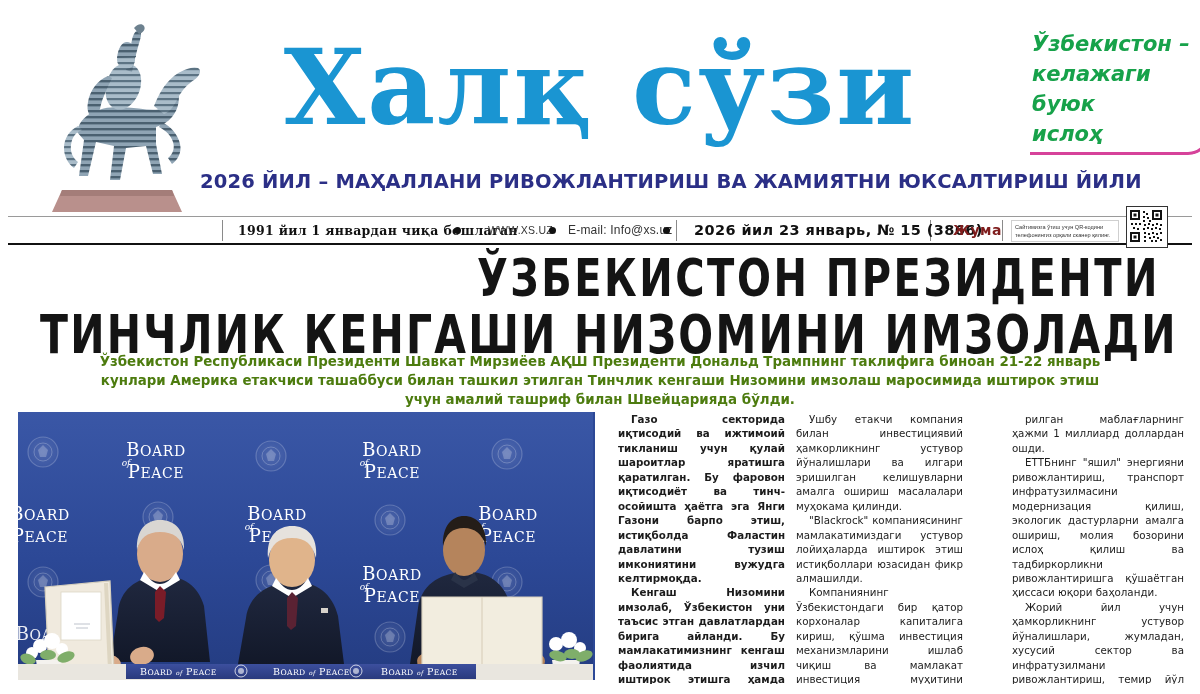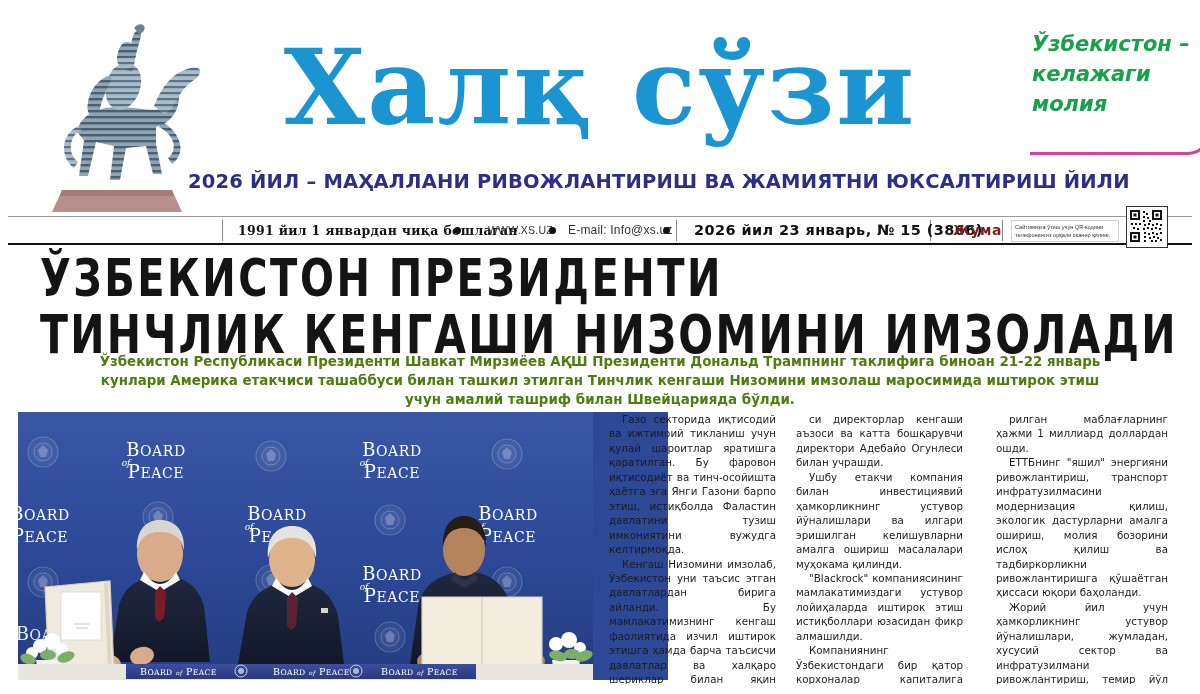--- a/index.html
+++ b/index.html
@@ -30,21 +30,21 @@
     font-weight:700;
     font-size:105px;
     line-height:118px;
     letter-spacing:2px;
     color:#1a95d2;
     white-space:nowrap;
     font-style:normal;
   }
 
   .slogan-year {
-    position:absolute; left:188px; top:170px; width:860px;
+    position:absolute; left:200px; top:170px; width:860px;
     text-align:center;
     font-family:"DejaVu Sans", sans-serif;
     font-weight:700;
     font-size:19.5px;
     letter-spacing:0.2px;
     color:#2b2f86;
     white-space:nowrap;
   }
 
   .motto-box {
@@ -119,21 +119,21 @@
   .qr-code {
     position:absolute; left:1126px; top:206px; width:40px; height:40px;
     border:1px solid #333;
     background:#fff;
   }
   .qr-code svg { display:block; }
 
   
   .headline {
     position:absolute; left:40px; top:250px; width:1120px;
-    text-align:left;
+    text-align:right;
   }
   .headline .hl {
     font-family:"DejaVu Sans", sans-serif;
     font-weight:700;
     font-size:40px;
     line-height:44px;
     letter-spacing:2.5px;
     color:#141414;
     transform:scaleY(1.28);
     transform-origin:center top;
@@ -146,42 +146,42 @@
     text-align:center;
     font-family:"DejaVu Sans", sans-serif;
     font-weight:700;
     font-size:13.4px;
     line-height:19px;
     color:#4d7c0f;
   }
 
   
   .photo {
-    position:absolute; left:18px; top:412px; width:650px; height:268px;
+    position:absolute; left:18px; top:412px; width:577px; height:268px;
     overflow:hidden;
     background:#2c4896;
   }
   .photo svg { display:block; }
 
   
   .cols { position:absolute; left:606px; top:412px; width:580px; height:272px; }
   .col {
     position:absolute; top:0; width:167px; height:272px;
     font-family:"DejaVu Sans", sans-serif;
     font-size:10.3px;
     line-height:14.45px;
     color:#1c1c1c;
     text-align:justify;
     overflow:hidden;
     hyphens:none;
   }
   .col p { margin:0; text-indent:13px; }
-  .col-1 { left:3px; }
+  .col-1 { left:12px;font-weight:bold; }
   .col-2 { left:190px; }
-  .col-3 { left:390px; width:172px; }
+  .col-3 { left:406px; width:172px; }
 </style>
 </head>
 <body>
 
 <div class="page">
 
   <div class="masthead">
 
     <div class="statue">
       <svg viewBox="0 0 190 200" width="190" height="200">
@@ -231,21 +231,22 @@
 
     <div class="masthead-title">
       <div class="logo-text">Халқ сўзи</div>
     </div>
 
     <div class="slogan-year">2026 ЙИЛ – МАҲАЛЛАНИ РИВОЖЛАНТИРИШ ВА ЖАМИЯТНИ ЮКСАЛТИРИШ ЙИЛИ</div>
 
     <div class="motto-box">
       <div class="motto-line">Ўзбекистон –</div>
       <div class="motto-line">келажаги</div>
-      <div class="motto-line">молия</div>
+      <div class="motto-line">буюк</div>
+      <div class="motto-line">ислоҳ</div>
     </div>
   </div>
 
   <div class="rule-thin"></div>
   <div class="rule-thick"></div>
   <div class="vsep" style="left:222px;"></div>
   <div class="vsep" style="left:676px;"></div>
   <div class="vsep" style="left:930px;"></div>
   <div class="vsep" style="left:1002px;"></div>
 
@@ -520,21 +521,20 @@
         </g>
     </svg>
   </div>
 
   <div class="cols">
     <div class="col col-1">
       <p>Газо секторида иқтисодий ва ижтимоий тикланиш учун қулай шароитлар яратишга қаратилган. Бу фаровон иқтисодиёт ва тинч-осойишта ҳаётга эга Янги Газони барпо этиш, истиқболда Фаластин давлатини тузиш имкониятини вужудга келтирмоқда.</p>
       <p>Кенгаш Низомини имзолаб, Ўзбекистон уни таъсис этган давлатлардан бирига айланди. Бу мамлакатимизнинг кенгаш фаолиятида изчил иштирок этишга ҳамда барча таъсисчи давлатлар ва халқаро шериклар билан яқин ҳамкорликда унинг ваколатларини ҳаётга татбиқ этишда амалий ҳисса қўшишга тайёрлигини англатади.</p>
     </div>
     <div class="col col-2">
-      <p>си директорлар кенгаши аъзоси ва катта бошқарувчи директори Адебайо Огунлеси билан учрашди.</p>
       <p>Ушбу етакчи компания билан инвестициявий ҳамкорликнинг устувор йўналишлари ва илгари эришилган келишувларни амалга ошириш масалалари муҳокама қилинди.</p>
       <p>"Blackrock" компаниясининг мамлакатимиздаги устувор лойиҳаларда иштирок этиш истиқболлари юзасидан фикр алмашилди.</p>
       <p>Компаниянинг Ўзбекистондаги бир қатор корхоналар капиталига кириш, қўшма инвестиция механизмларини ишлаб чиқиш ва мамлакат инвестиция муҳитини яхшилаш учун халқаро экспертизани жалб қилиш бўйича ташаббуслари қўллаб-қувватланди.</p>
 
     </div>
     <div class="col col-3">
       <p>рилган маблағларнинг ҳажми 1 миллиард доллардан ошди.</p>
       <p>ЕТТБнинг "яшил" энергияни ривожлантириш, транспорт инфратузилмасини модернизация қилиш, экологик дастурларни амалга ошириш, молия бозорини ислоҳ қилиш ва тадбиркорликни ривожлантиришга қўшаётган ҳиссаси юқори баҳоланди.</p>
       <p>Жорий йил учун ҳамкорликнинг устувор йўналишлари, жумладан, хусусий сектор ва инфратузилмани ривожлантириш, темир йўл транспортини рақамли трансформация қилиш ҳамда бошқа масалалар белгилаб олинди.</p>
 

